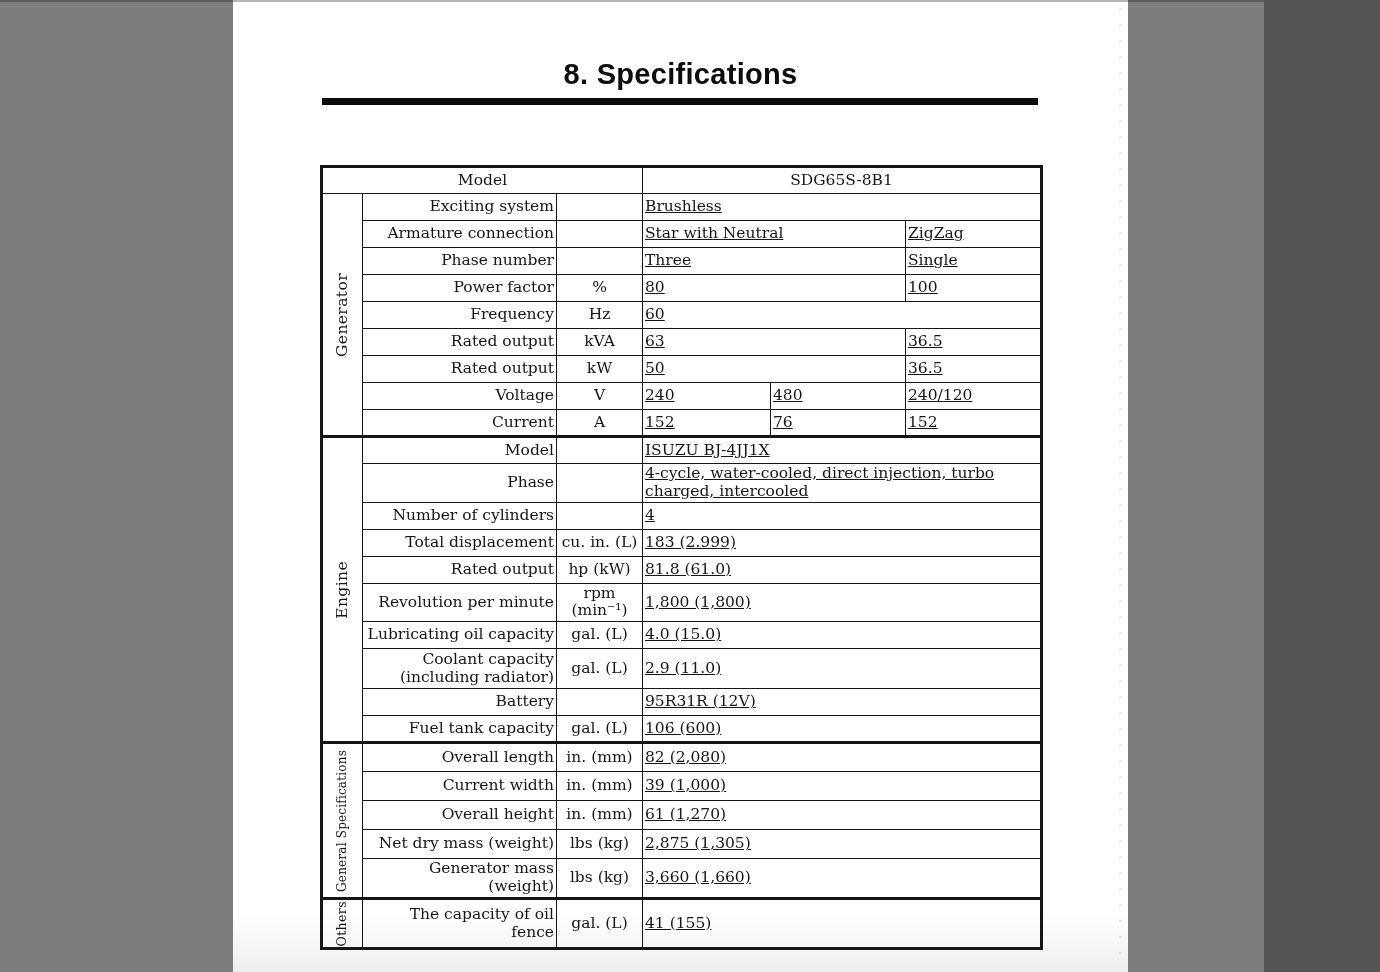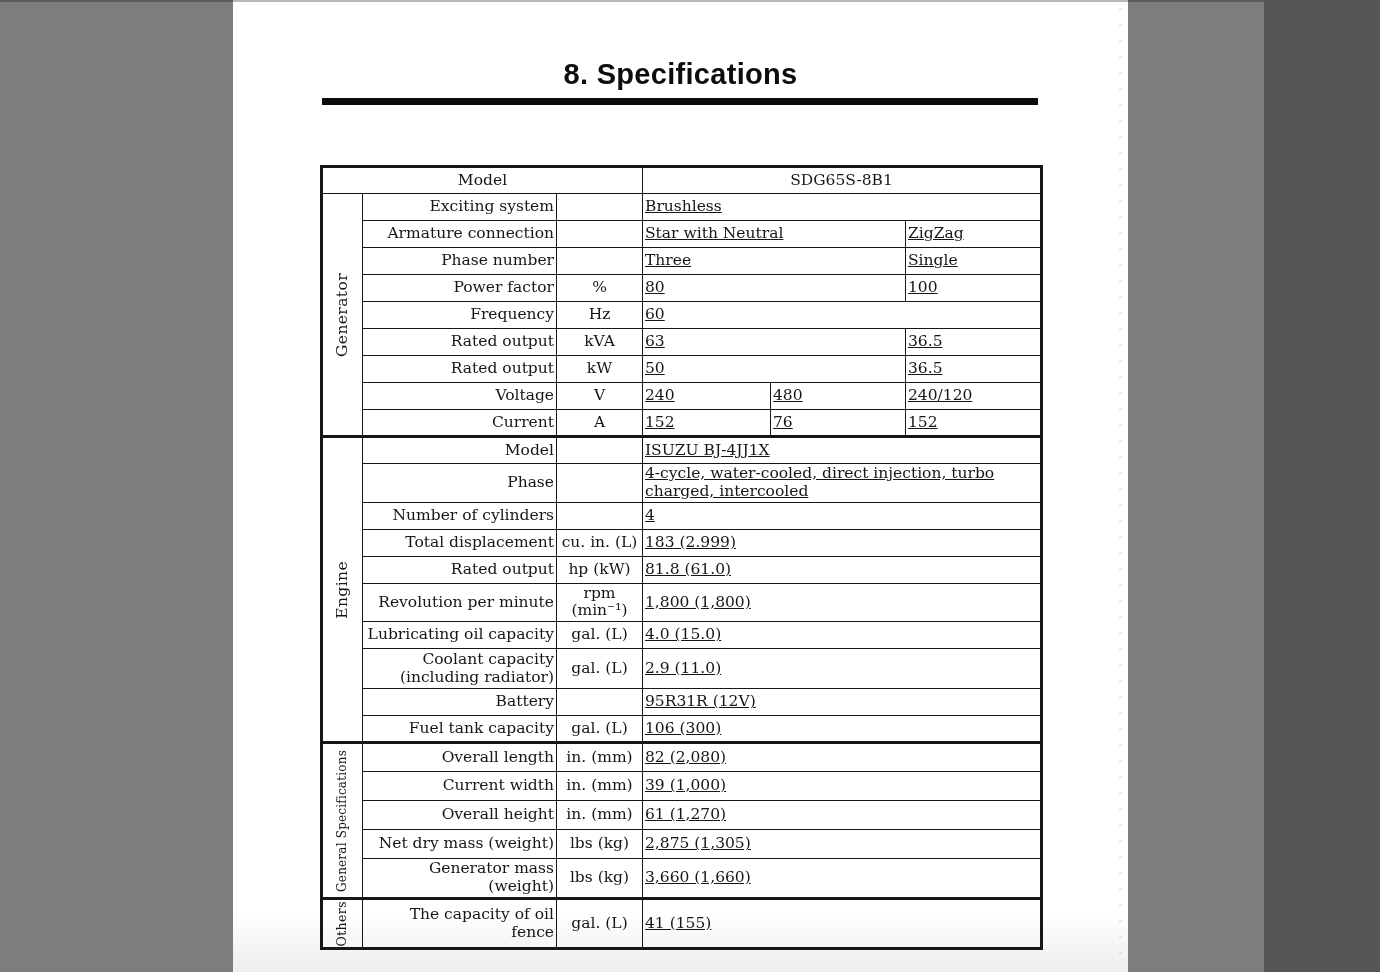--- a/index.html
+++ b/index.html
@@ -195,21 +195,21 @@
           <td class="val lv" colspan="3">2.9 (11.0)</td>
         </tr>
         <tr class="h27">
           <td class="name">Battery</td>
           <td class="unit"></td>
           <td class="val lv" colspan="3">95R31R (12V)</td>
         </tr>
         <tr class="h27">
           <td class="name">Fuel tank capacity</td>
           <td class="unit">gal. (L)</td>
-          <td class="val lv" colspan="3">106 (300)</td>
+          <td class="val lv" colspan="3">106 (600)</td>
         </tr>
 
         <tr class="h29 bt">
           <td class="sect" rowspan="5">
               <div class="vert small">General Specifications</div>
             </td>
           <td class="name">Overall length</td>
           <td class="unit">in. (mm)</td>
           <td class="val lv" colspan="3">82 (2,080)</td>
         </tr>

